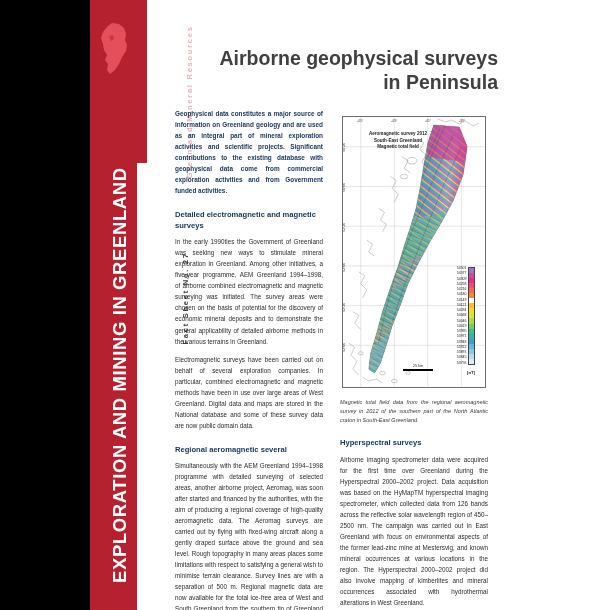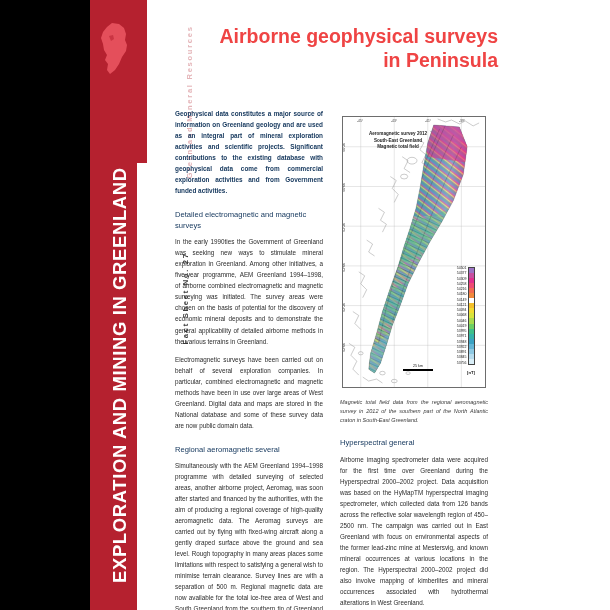--- a/index.html
+++ b/index.html
@@ -88,24 +88,24 @@
   
   .content {
     position: absolute;
     left: 175px; top: 0;
     width: 435px; height: 610px;
   }
 
   
   .page-title {
     position: absolute;
-    left: 0; top: 24px;
+    left: 0; top: 46px;
     width: 323px;
     text-align: right;
-    color: #ef4444;
+    color: #404040;
     font-size: 19.5px;
     font-weight: bold;
     line-height: 1.25;
     font-family: "Liberation Sans", sans-serif;
   }
 
   
   .col {
     position: absolute;
     width: 148px;
@@ -118,21 +118,21 @@
     color: #12355b;
     font-size: 6.4px;
     line-height: 1.72;
     font-weight: bold;
     text-align: justify;
     font-family: "Liberation Sans", sans-serif;
   }
   h2.section {
     color: #12355b;
     font-size: 7.6px;
-    font-weight: normal;
+    font-weight: bold;
     line-height: 1.4;
     margin-top: 14px;
     margin-bottom: 5px;
     font-family: "Liberation Sans", sans-serif;
   }
   p.body {
     color: #2b2b2b;
     font-size: 6.3px;
     line-height: 1.75;
     text-align: justify;
@@ -464,18 +464,18 @@
           <div class="scalebar">
             <span class="sb-label">25 km</span>
             <div class="sb-line"></div>
           </div>
 
         </div>
       </div>
 
       <p class="caption">Magnetic total field data from the regional aeromagnetic survey in 2012 of the southern part of the North Atlantic craton in South-East Greenland.</p>
 
-      <h2 class="section">Hyperspectral general</h2>
+      <h2 class="section">Hyperspectral surveys</h2>
       <p class="body">Airborne imaging spectrometer data were acquired for the first time over Greenland during the Hyperspectral 2000–2002 project. Data acquisition was based on the HyMapTM hyperspectral imaging spectrometer, which collected data from 126 bands across the reflective solar wavelength region of 450–2500 nm. The campaign was carried out in East Greenland with focus on environmental aspects of the former lead-zinc mine at Mestersvig, and known mineral occurrences at various locations in the region. The Hyperspectral 2000–2002 project did also involve mapping of kimberlites and mineral occurrences associated with hydrothermal alterations in West Greenland.</p>
     </div>
 
   </div>
 </div>
 
 </body></html>

